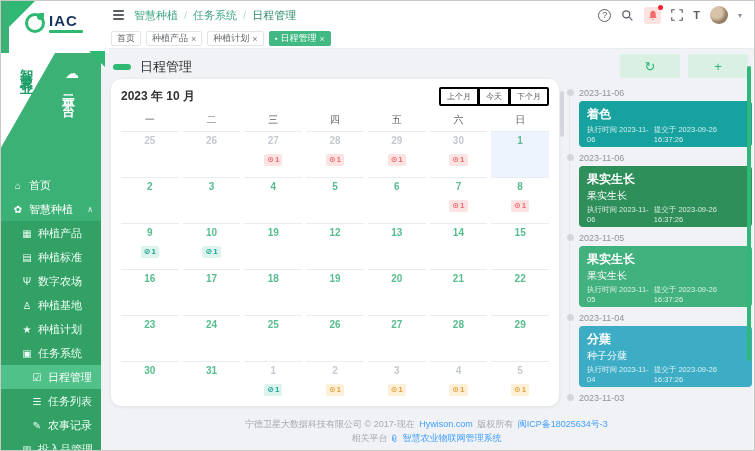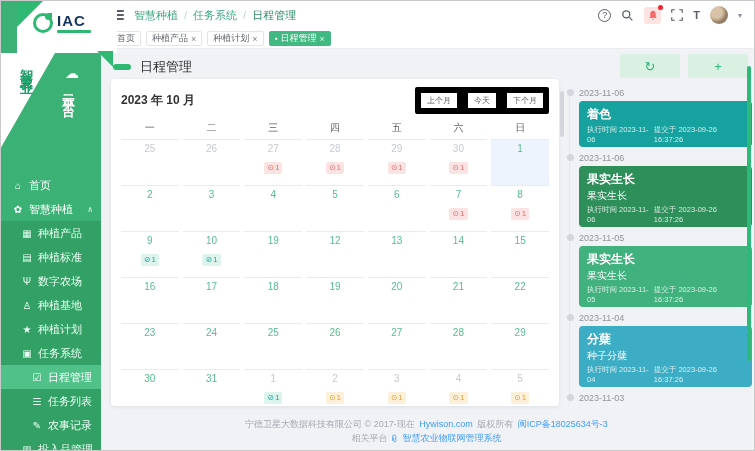--- a/index.html
+++ b/index.html
@@ -3,21 +3,21 @@
 <meta charset="utf-8">
 <style>
   * { margin:0; padding:0; box-sizing:border-box; }
   html,body { background:#e8e8e8; }
   body { font-family:"Liberation Sans","DejaVu Sans",sans-serif; }
   .app { position:relative; width:755px; height:451px; background:#f0f2f5; overflow:hidden;
          border:1px solid #c9c9c9; }
 
   
   .sidebar { position:absolute; left:0; top:0; bottom:0; width:100px; background:#3cb176; z-index:5; }
-  .logo-box { position:absolute; left:16px; top:0; width:100px; height:52px; background:#fff; }
+  .logo-box { position:absolute; left:8px; top:0; width:100px; height:52px; background:#fff; }
   .tri-tl { position:absolute; left:0; top:0; width:0; height:0;
             border-top:26px solid #2eb872; border-right:26px solid transparent; }
   .tri-br { position:absolute; right:4px; bottom:-14px; width:0; height:0; z-index:2;
             border-top:16px solid #2eb872; border-left:16px solid transparent; }
   .logo-row { position:absolute; left:16px; top:12px; display:flex; align-items:center; gap:4px; }
   .logo-mark { width:20px; height:20px; border:3px solid #2eb872; border-radius:50%; position:relative; }
   .logo-mark::after { content:""; position:absolute; right:-2px; top:-3px; width:7px; height:7px;
             background:#2eb872; border-radius:50% 0 50% 50%; }
   .logo-txt { display:flex; flex-direction:column; }
   .logo-text { font-size:15px; font-weight:bold; color:#16355e; letter-spacing:1px; line-height:15px; }
@@ -67,31 +67,31 @@
   .tag .dot { font-size:5px; line-height:1; }
   .tag .close { font-size:9px; opacity:.8; cursor:pointer; }
 
   
   .content { position:absolute; left:100px; top:48px; right:0; bottom:0; background:#f0f2f5; }
   .sec { position:absolute; left:12px; top:9px; display:flex; align-items:center; gap:9px; }
   .sec-bar { width:18px; height:6px; border-radius:3px; background:#2eb872; }
   .sec-title { font-size:13px; color:#303133; }
 
   .cal-card { position:absolute; left:10px; top:30px; width:448px; height:327px; background:#fff;
-          border-radius:4px; box-shadow:0 1px 4px rgba(0,0,0,.08); }
+          border-radius:10px; box-shadow:0 1px 4px rgba(0,0,0,.08); }
   .cal-head { display:flex; justify-content:space-between; align-items:center; padding:8px 10px 4px; }
   .cal-month { font-size:12px; font-weight:bold; color:#303133; }
   .nav-group { display:flex; }
-  .nav-btn { font-size:8px; padding:2px 6px; background:#fff; border:6px solid #000000; color:#606266;
+  .nav-btn { font-size:8px; padding:2px 6px; background:#fff; border:2px solid #000000; color:#606266;
           margin-left:-1px; cursor:pointer; }
   .nav-btn.first { border-radius:2px 0 0 2px; margin-left:0; }
   .nav-btn.last { border-radius:0 2px 2px 0; }
   .weekdays, .cal-grid { display:grid; grid-template-columns:repeat(7,1fr); column-gap:4px; padding:0 10px; }
   .wd { text-align:center; font-size:10px; color:#5f6368; padding:3px 0 4px; }
-  .cal-grid { grid-auto-rows:46px; }
+  .cal-grid { grid-auto-rows:46px;font-weight:bold; }
   .cal-cell { border-top:1px solid #e8ebf0; text-align:center; padding-top:3px; cursor:pointer; }
   .cal-cell.today { background:#edf4fd; }
   .day-num { display:block; font-size:10px; color:#57bd8e; }
   .day-num.muted { color:#c5c9d0; }
   .badges { margin-top:2px; }
   .badge { display:inline-flex; align-items:center; gap:1px; font-size:8px; padding:1px 3px;
           border-radius:2px; line-height:1.2; }
   .badge.overdue { background:#fbe3e3; color:#f06a6a; }
   .badge.done    { background:#dcf3ee; color:#1fa796; }
   .badge.pending { background:#fcf0d9; color:#e3a23d; }

